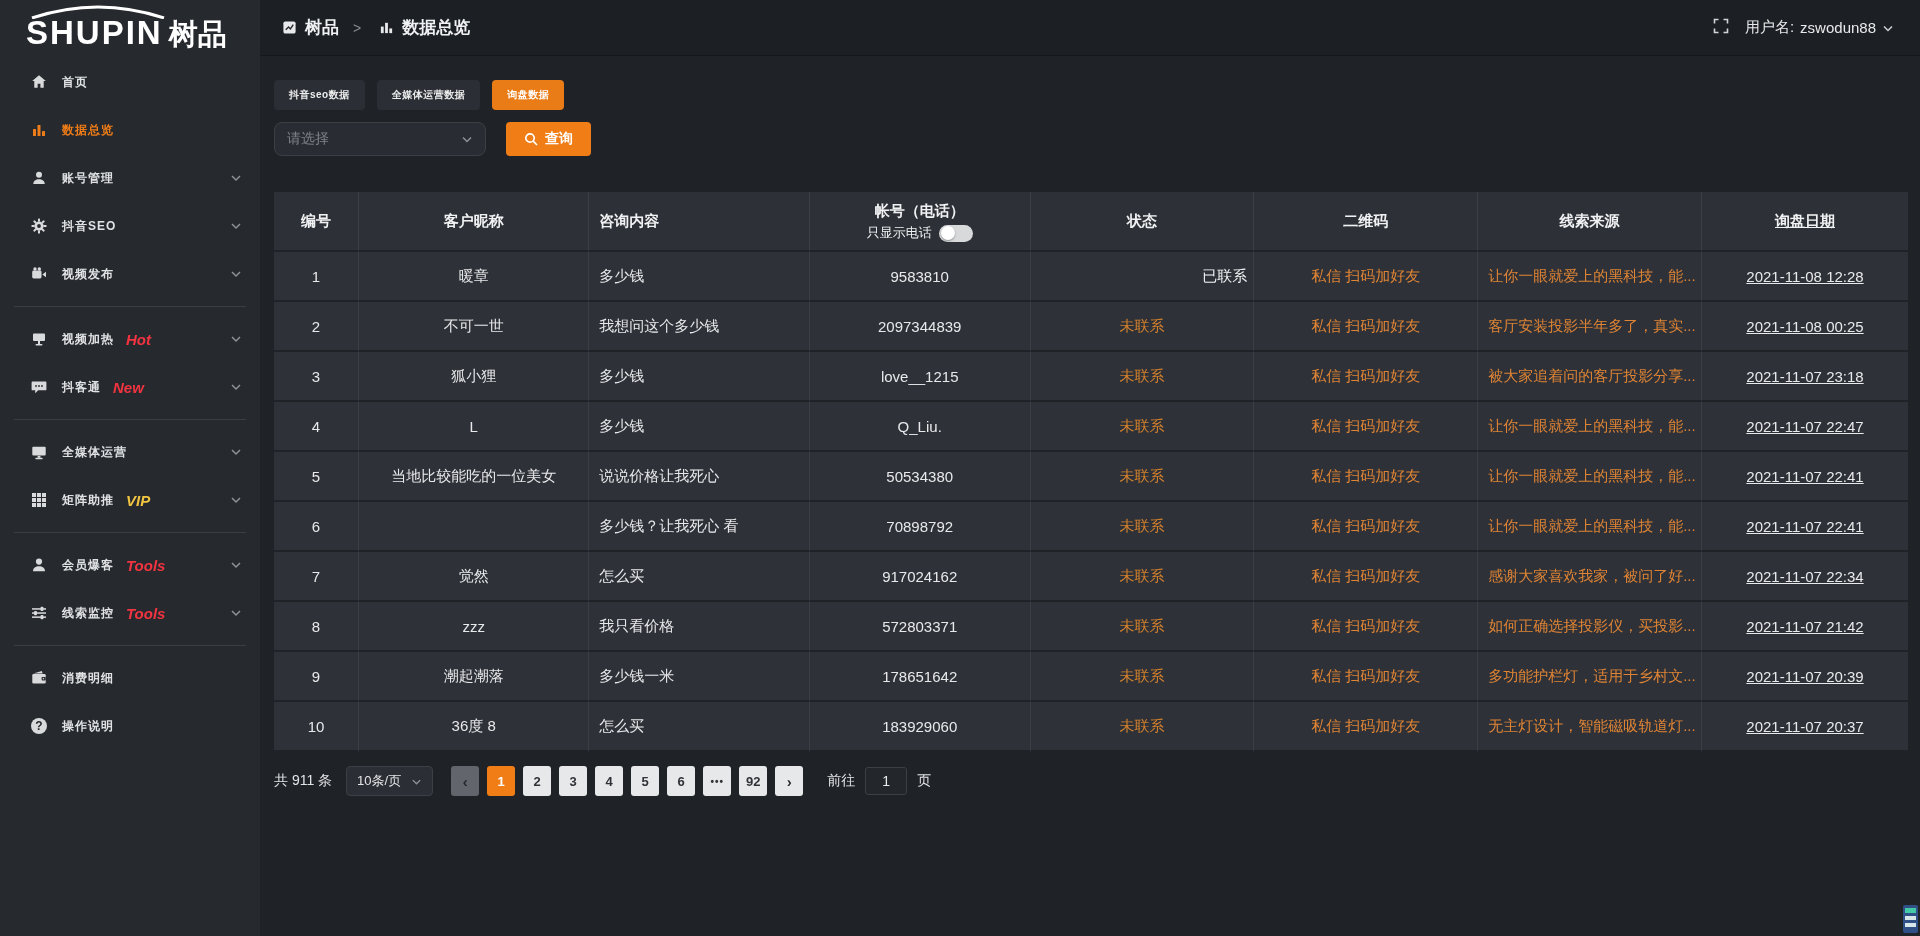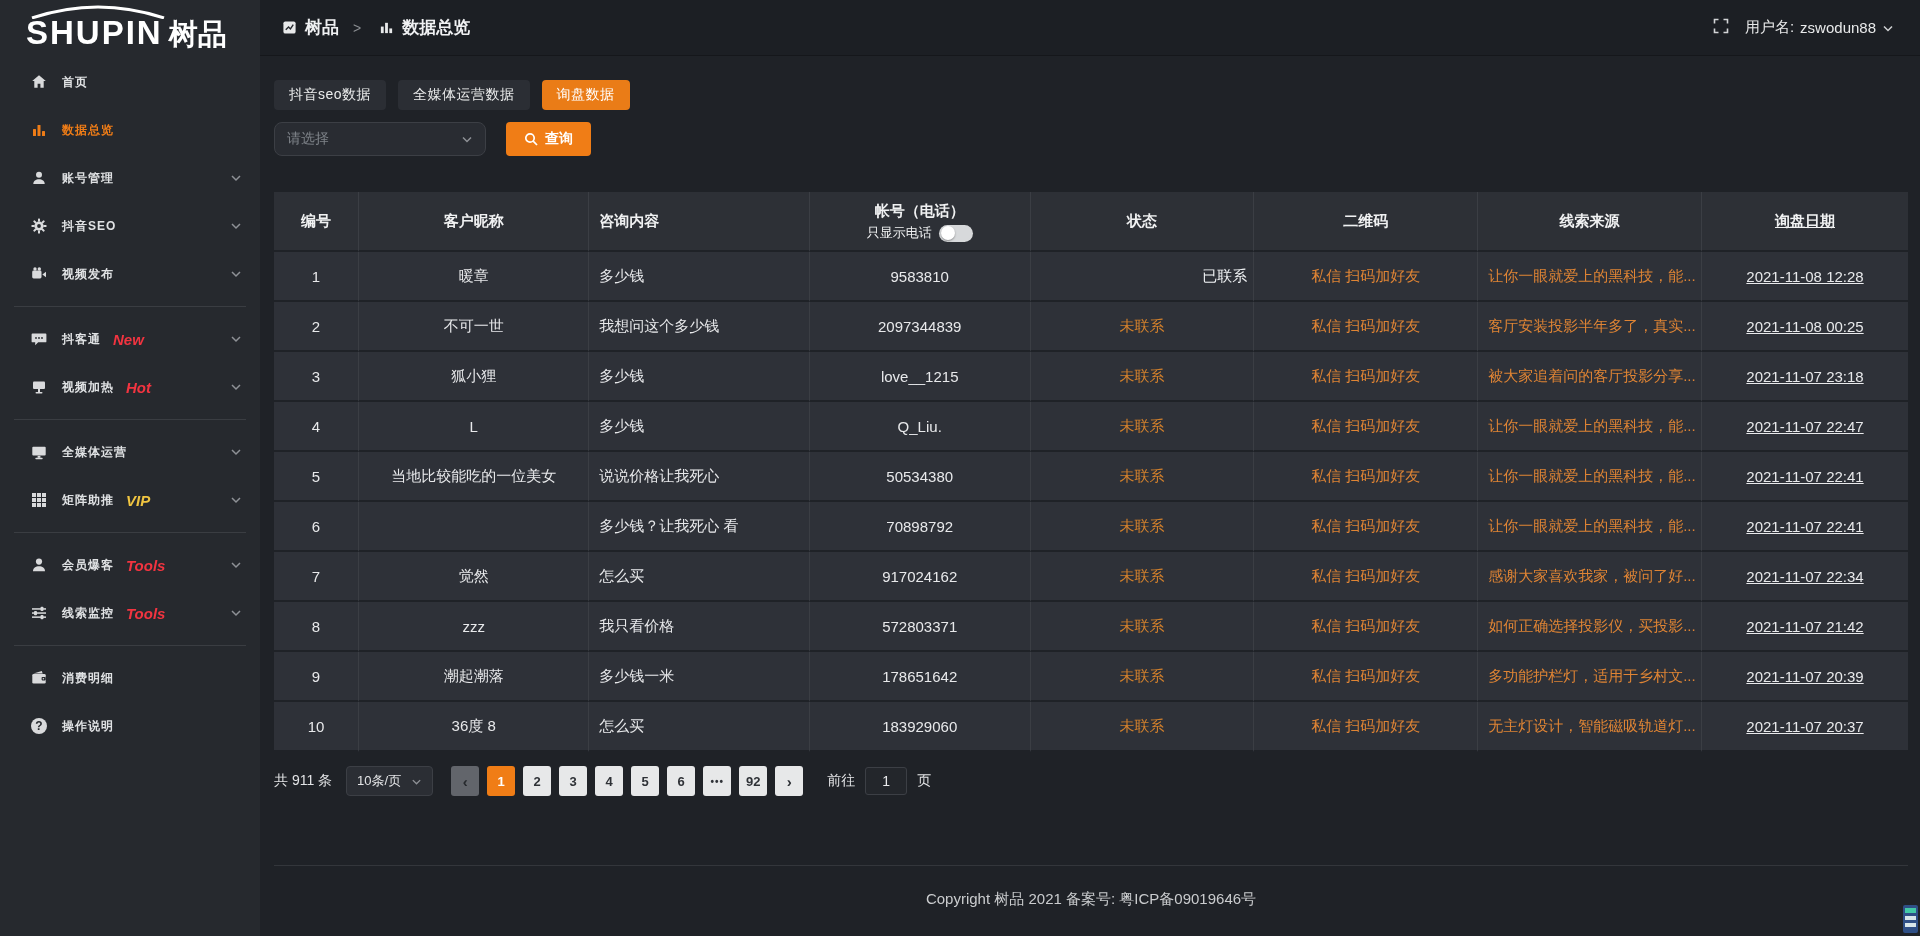--- a/index.html
+++ b/index.html
@@ -32,21 +32,21 @@
             display:flex; align-items:center; padding:0 26px 0 22px; border-bottom:1px solid rgba(0,0,0,.25); }
   .crumb { display:flex; align-items:center; gap:8px; font-size:17px; font-weight:700; color:#f0f1f3; }
   .crumb-sep { color:#8a8d91; font-size:14px; font-weight:400; margin:0 6px; }
   .topbar-right { margin-left:auto; display:flex; gap:16px; font-size:15px; color:#e8e9ea; }
   .user-wrap { display:flex; align-items:center; gap:6px; cursor:pointer; }
 
   
   .main { position:absolute; left:260px; top:56px; right:0; bottom:0; padding:24px 12px 0 14px; background:#1f2227; }
   .tabs { display:flex; gap:12px; }
   .tab { height:30px; padding:0 15px; border-radius:4px; background:#2b2e34; color:#eceded;
-         font-size:14px; font-weight:400; display:flex; align-items:center; cursor:pointer; letter-spacing:.5px; }
+         font-size:10px; font-weight:700; display:flex; align-items:center; cursor:pointer; letter-spacing:.5px; }
   .tab.active { background:#ea7c17; color:#fff; }
 
   .filter-row { margin-top:12px; display:flex; align-items:center; gap:12px; }
   .select { width:212px; height:34px; background:#292c32; border:1px solid #3c3f45; border-radius:8px;
             display:flex; align-items:center; justify-content:space-between; padding:0 12px; color:#7e8389;
             font-size:14px; cursor:pointer; }
   .period { height:34px; min-width:58px; padding:0 10px; background:#fff; border:1px solid #fff; border-radius:4px;
             display:flex; align-items:center; justify-content:center; font-size:14px; color:#24262b;
             font-weight:600; cursor:pointer; }
   .period.active { color:#e8831d; border-color:#e8831d; }
@@ -176,44 +176,44 @@
       <span class="chev">
           <svg width="12" height="12" viewBox="0 0 12 12">
             <path d="M2 4l4 4 4-4" fill="none" stroke="currentColor" stroke-width="1.5"></path>
           </svg>
         </span>
     </div>
     <div class="side-divider"></div>
     <div class="side-item">
       <span class="s-icon">
           <svg width="16" height="16" viewBox="0 0 16 16" fill="currentColor">
+            <rect x="2" y="2.5" width="12" height="7.5" rx="1"></rect>
+            <rect x="7" y="10" width="2" height="3"></rect>
+            <rect x="4.5" y="13" width="7" height="1.6" rx="0.8"></rect>
+          </svg>
+        </span>
+      <span class="s-label">视频加热</span>
+      <span class="s-badge red">Hot</span>
+      <span class="chev">
+          <svg width="12" height="12" viewBox="0 0 12 12">
+            <path d="M2 4l4 4 4-4" fill="none" stroke="currentColor" stroke-width="1.5"></path>
+          </svg>
+        </span>
+    </div>
+    <div class="side-item">
+      <span class="s-icon">
+          <svg width="16" height="16" viewBox="0 0 16 16" fill="currentColor">
             <path d="M1.5 2.5h13a.9.9 0 0 1 .9.9v7a.9.9 0 0 1-.9.9H7.2l-3 2.9v-2.9H1.5a.9.9 0 0 1-.9-.9v-7a.9.9 0 0 1 .9-.9z"></path>
             <circle cx="5" cy="7" r="0.9" fill="#26292e"></circle>
             <circle cx="8" cy="7" r="0.9" fill="#26292e"></circle>
             <circle cx="11" cy="7" r="0.9" fill="#26292e"></circle>
           </svg>
         </span>
       <span class="s-label">抖客通</span>
       <span class="s-badge red">New</span>
-      <span class="chev">
-          <svg width="12" height="12" viewBox="0 0 12 12">
-            <path d="M2 4l4 4 4-4" fill="none" stroke="currentColor" stroke-width="1.5"></path>
-          </svg>
-        </span>
-    </div>
-    <div class="side-item">
-      <span class="s-icon">
-          <svg width="16" height="16" viewBox="0 0 16 16" fill="currentColor">
-            <rect x="2" y="2.5" width="12" height="7.5" rx="1"></rect>
-            <rect x="7" y="10" width="2" height="3"></rect>
-            <rect x="4.5" y="13" width="7" height="1.6" rx="0.8"></rect>
-          </svg>
-        </span>
-      <span class="s-label">视频加热</span>
-      <span class="s-badge red">Hot</span>
       <span class="chev">
           <svg width="12" height="12" viewBox="0 0 12 12">
             <path d="M2 4l4 4 4-4" fill="none" stroke="currentColor" stroke-width="1.5"></path>
           </svg>
         </span>
     </div>
     <div class="side-divider"></div>
     <div class="side-item">
       <span class="s-icon">
           <svg width="16" height="16" viewBox="0 0 16 16" fill="currentColor">
@@ -546,22 +546,19 @@
         <button class="pg">92</button>
       </div>
     <button class="nav-btn next">›</button>
     <div class="goto">
       <span>前往</span>
       <input class="goto-input" value="1" style="">
       <span>页</span>
     </div>
   </div>
 
-  <div class="footer">
-    <span>Copyright 树品 2021 备案号: 粤ICP备09019646号</span>
-  </div>
 </main>
 
 <div class="corner-widget">
     <i></i>
     <i></i>
     <i></i>
   </div>
 
 </body></html>

